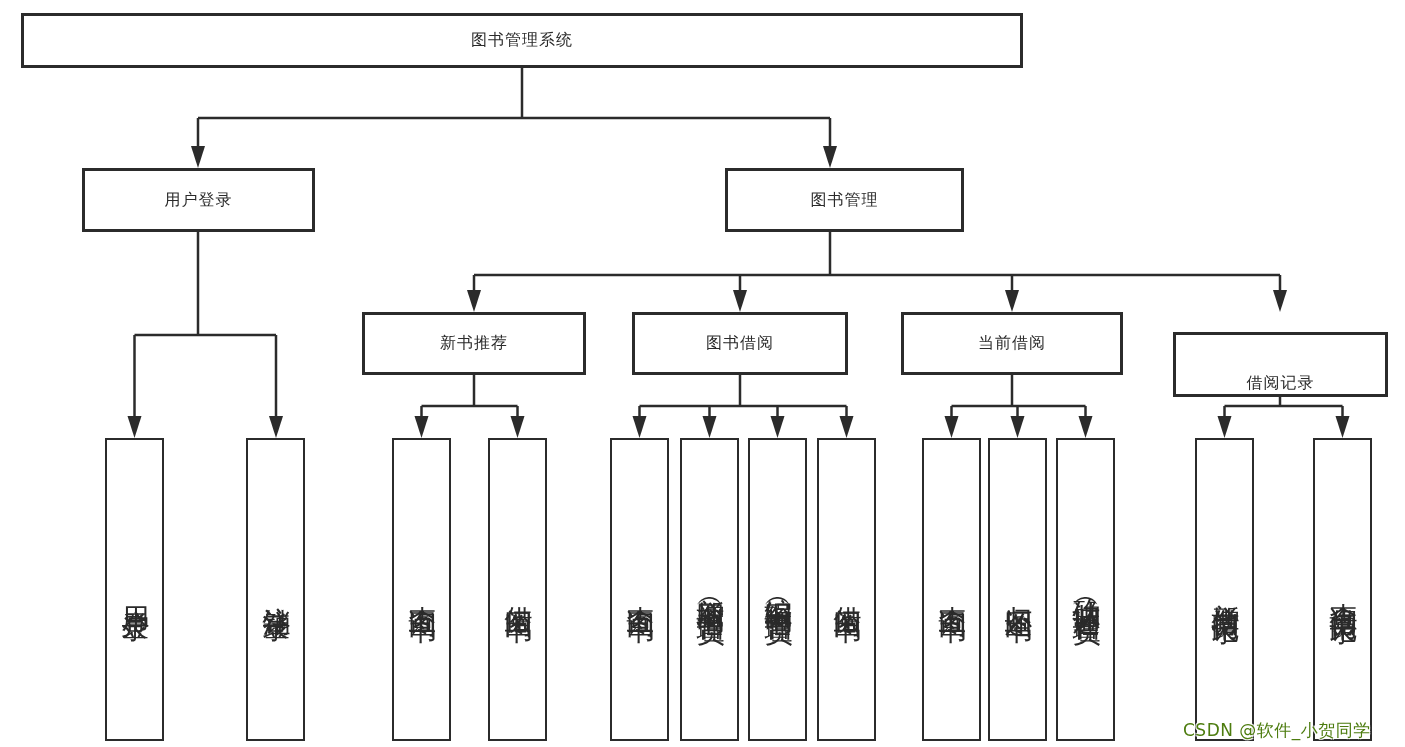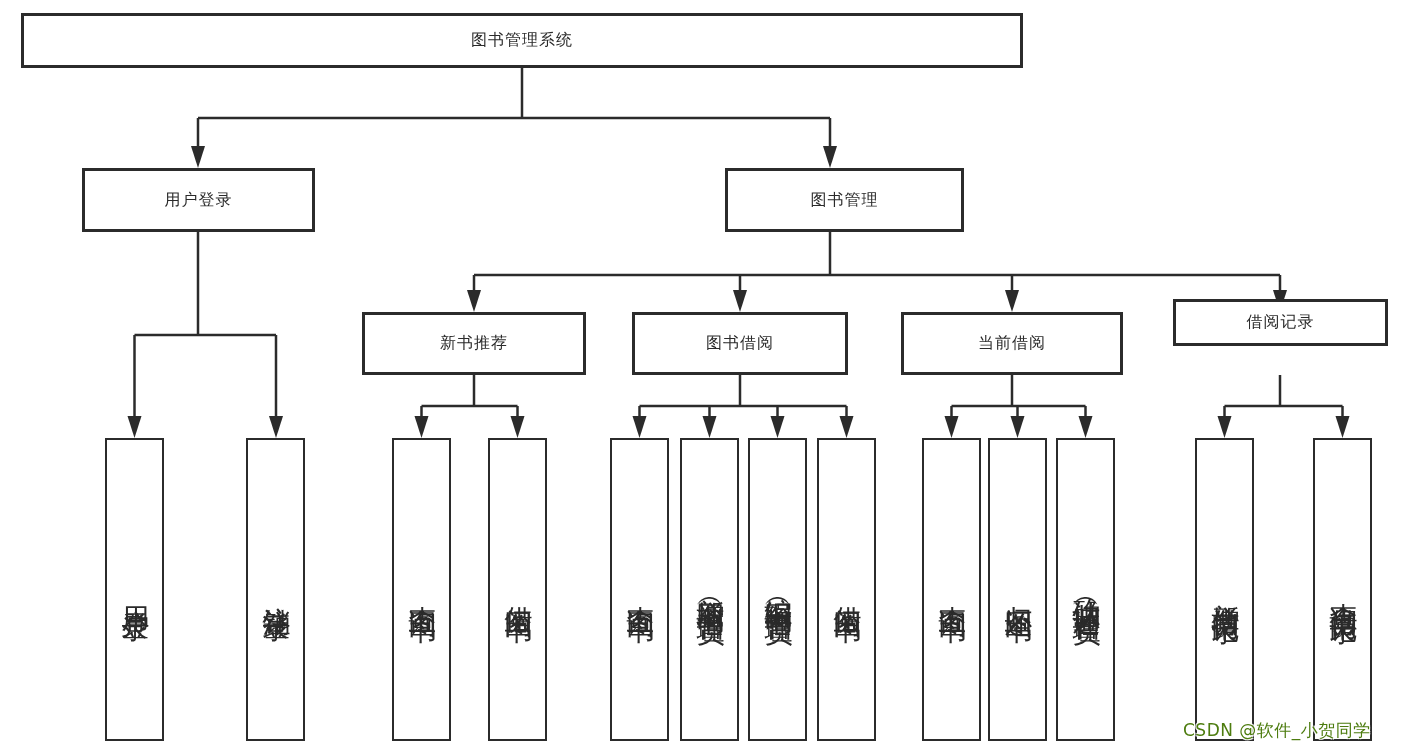--- a/index.html
+++ b/index.html
@@ -145,21 +145,21 @@
 
   <div class="node hnode" style="left:362px; top:312px; width:224px; height:63px;font-family:Liberation Serif, serif;">
     <span>新书推荐</span>
   </div>
   <div class="node hnode" style="left:632px; top:312px; width:216px; height:63px;">
     <span>图书借阅</span>
   </div>
   <div class="node hnode" style="left:901px; top:312px; width:222px; height:63px;">
     <span>当前借阅</span>
   </div>
-  <div class="node hnode" style="left:1173px; top:299px; width:215px; height:47px;">
+  <div class="node hnode" style="left:1173px; top:332px; width:215px; height:65px;align-items:flex-end;">
     <span>借阅记录</span>
   </div>
 
   <div class="node vnode" style="left:105px; top:438px; width:59px; height:303px;">
     <span class="vtext">用户登录</span>
   </div>
   <div class="node vnode" style="left:246px; top:438px; width:59px; height:303px;">
     <span class="vtext">注销登录</span>
   </div>
 

